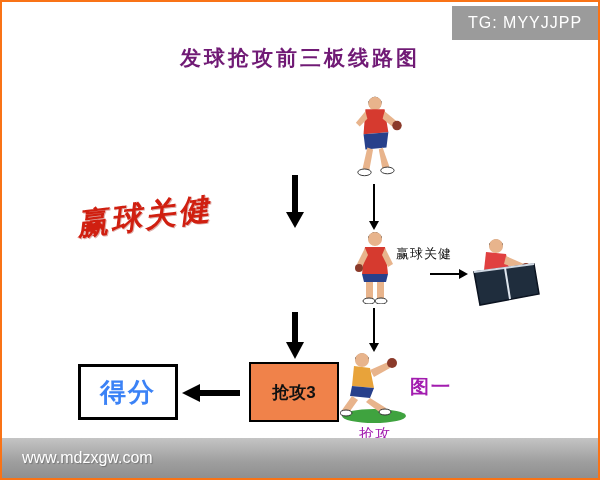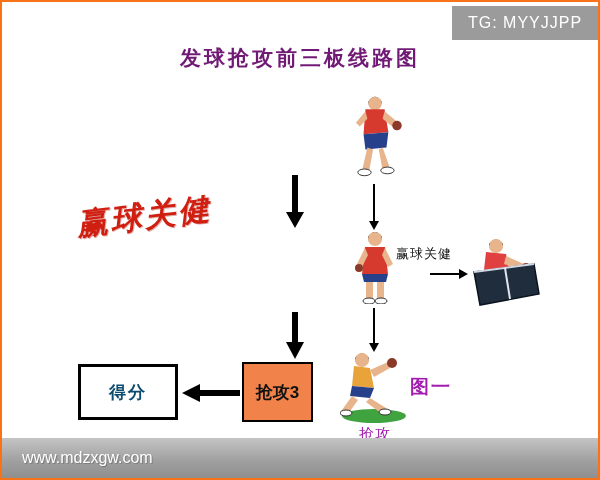--- a/index.html
+++ b/index.html
@@ -29,25 +29,25 @@
   }
   
   .box{
     position:absolute;
     border:2px solid #000;
     display:flex;align-items:center;justify-content:center;
     font-weight:bold;font-size:17px;color:#111;
     box-sizing:border-box;
   }
   .serve-box{left:238px;top:106px;width:94px;height:66px;background:#F0824A;}
-  .attack-box{left:240px;top:360px;width:71px;height:60px;background:#F0824A;}
+  .attack-box{left:247px;top:360px;width:90px;height:60px;background:#F0824A;}
   .score-box{
     left:76px;top:362px;width:100px;height:56px;
     background:#fff;border-width:3px;
-    color:#0c4a6e;font-size:17px;letter-spacing:2px;
+    color:#3b82f6;font-size:26px;letter-spacing:2px;
   }
   
   .diamond-wrap{position:absolute;left:241px;top:225px;width:104px;height:84px;}
   .diamond-wrap svg{position:absolute;left:0;top:0;}
   .diamond-label{
     position:absolute;left:0;top:0;width:104px;height:84px;
     display:flex;align-items:center;justify-content:center;
     font-weight:bold;font-size:15px;color:#111;
   }
   

